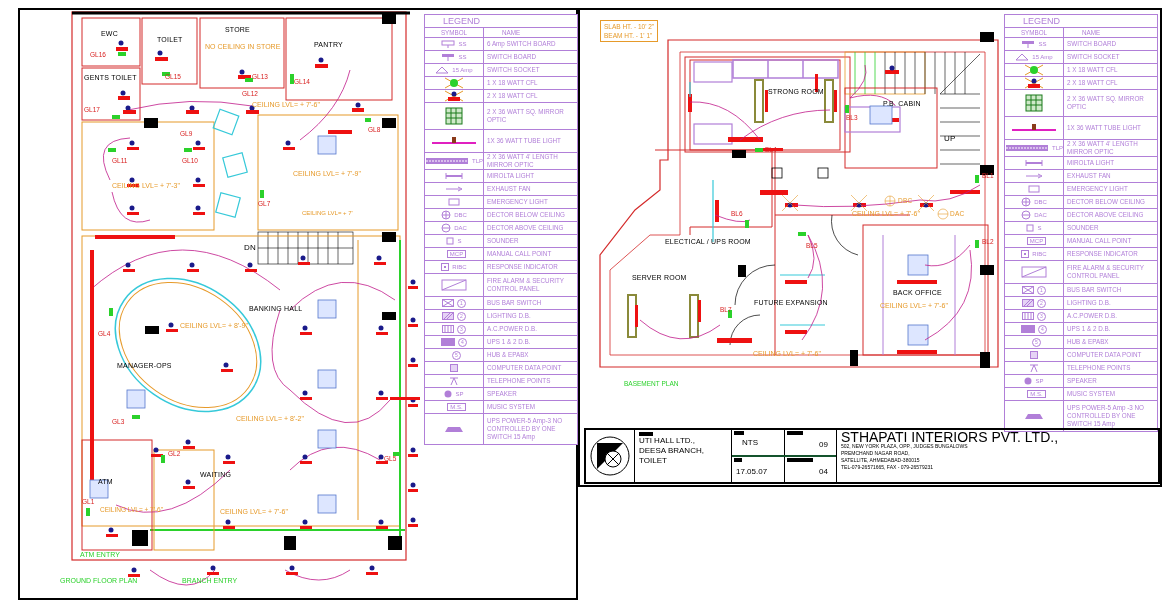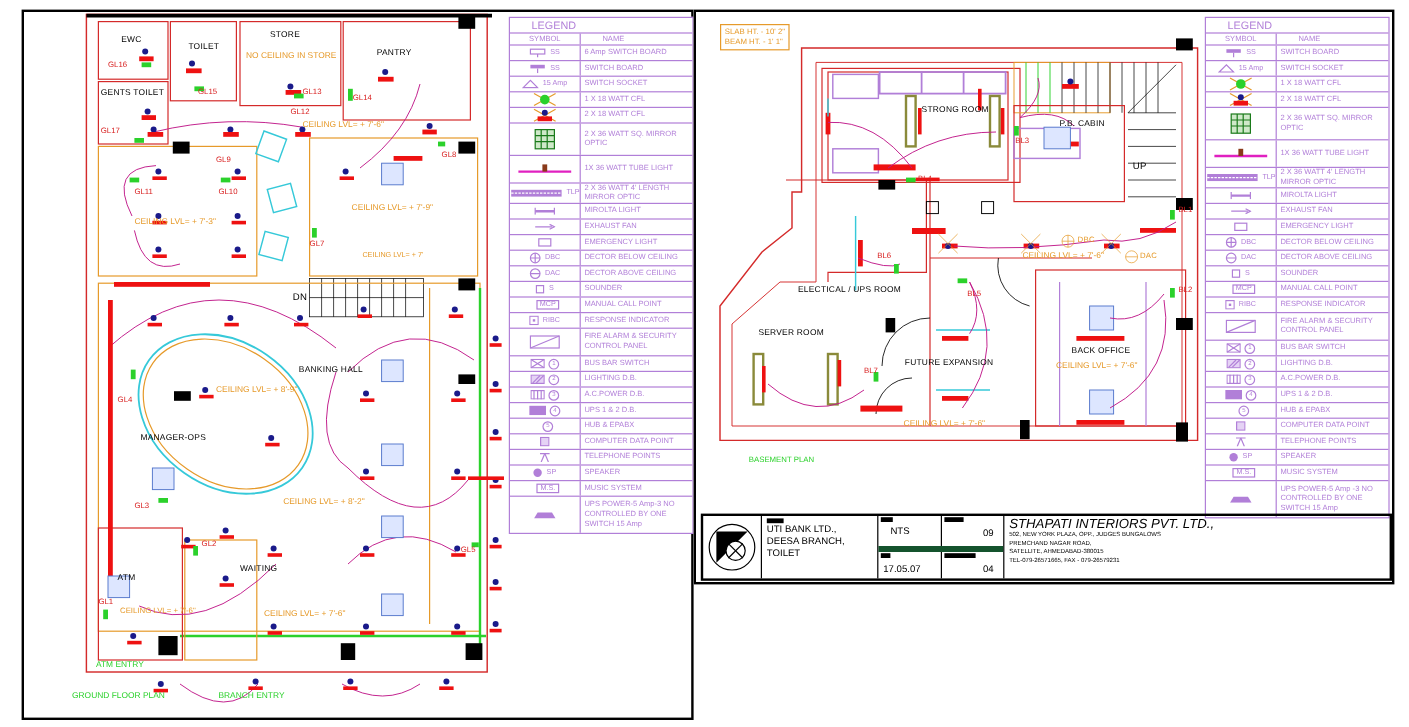--- a/index.html
+++ b/index.html
@@ -1095,26 +1095,26 @@
     <svg width="42" height="42">
       <circle cx="21" cy="21" r="19" fill="none" stroke="#000" stroke-width="1"></circle>
       <path d="M8 8 L34 8 L8 34 Z" fill="#000"></path>
       <circle cx="24" cy="24" r="8" fill="#fff" stroke="#000"></circle>
       <line x1="18" y1="18" x2="30" y2="30" stroke="#000"></line>
         <line x1="30" y1="18" x2="18" y2="30" stroke="#000"></line>
     </svg>
   </div>
   <div style="width:92px;padding:6px 0 0 4px;line-height:10px;">
     <div class="bar" style="left:4px;top:2px;width:14px;"></div>
-    <div>UTI BANK LTD.,</div>
+    <div>UTI HALL LTD.,</div>
     <div>DEESA BRANCH,</div>
     <div>TOILET</div>
   </div>
   <div style="width:104px;display:flex;flex-direction:column;">
-    <div style="display:flex;height:25px;border-bottom:5px solid #14532d;">
+    <div style="display:flex;height:25px;border-bottom:2px solid #14532d;">
       <div style="width:52px;border-right:1px solid #000;position:relative;">
         <div class="bar" style="left:2px;top:1px;width:10px;"></div>
         <div style="position:absolute;left:10px;top:8px;">NTS</div>
       </div>
       <div style="flex:1;position:relative;">
         <div class="bar" style="left:2px;top:1px;width:16px;"></div>
         <div style="position:absolute;right:8px;top:10px;">09</div>
       </div>
     </div>
     <div style="display:flex;flex:1;">
@@ -1122,19 +1122,19 @@
         <div class="bar" style="left:2px;top:1px;width:8px;"></div>
         <div style="position:absolute;left:4px;top:10px;">17.05.07</div>
       </div>
       <div style="flex:1;position:relative;">
         <div class="bar" style="left:2px;top:1px;width:26px;"></div>
         <div style="position:absolute;right:8px;top:10px;">04</div>
       </div>
     </div>
   </div>
   <div style="flex:1;padding:2px 0 0 4px;line-height:7px;">
-    <div style="font-size:11px;line-height:11px;font-style:italic;">STHAPATI INTERIORS PVT. LTD.,</div>
+    <div style="font-size:14px;line-height:11px;">STHAPATI INTERIORS PVT. LTD.,</div>
     <div style="font-size:5px;">502, NEW YORK PLAZA, OPP., JUDGES BUNGALOWS</div>
     <div style="font-size:5px;">PREMCHAND NAGAR ROAD,</div>
     <div style="font-size:5px;">SATELLITE, AHMEDABAD-380015</div>
     <div style="font-size:5px;">TEL-079-26571665, FAX - 079-26579231</div>
   </div>
 </div>
 
 </body></html>

